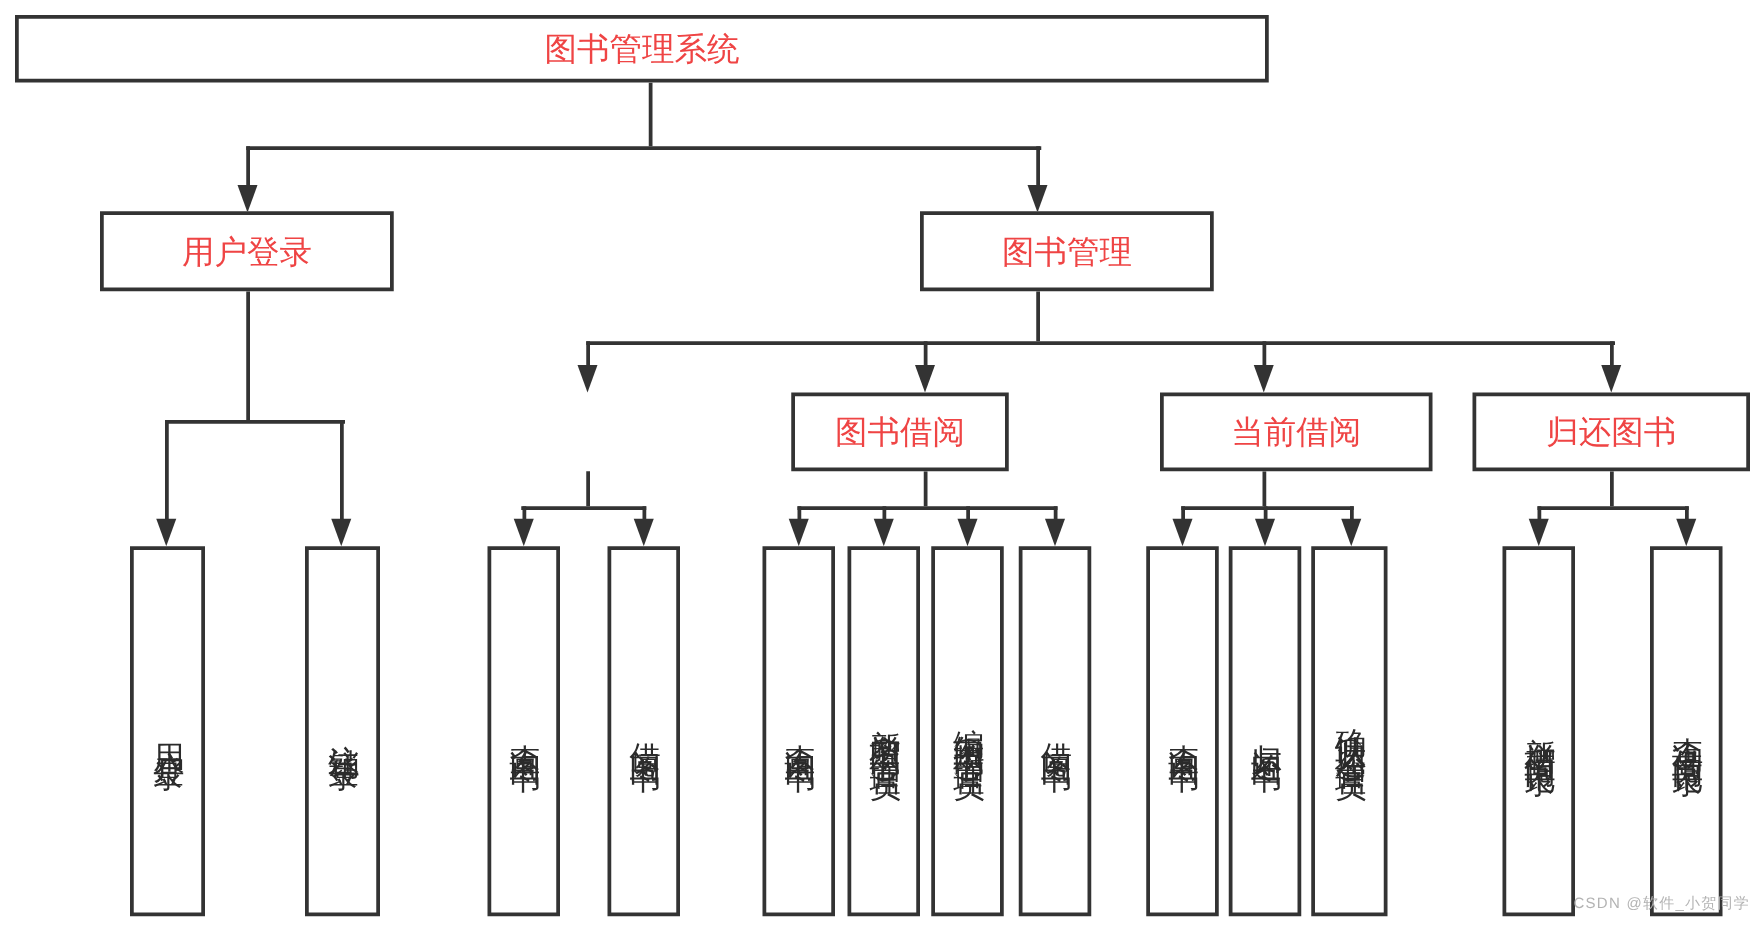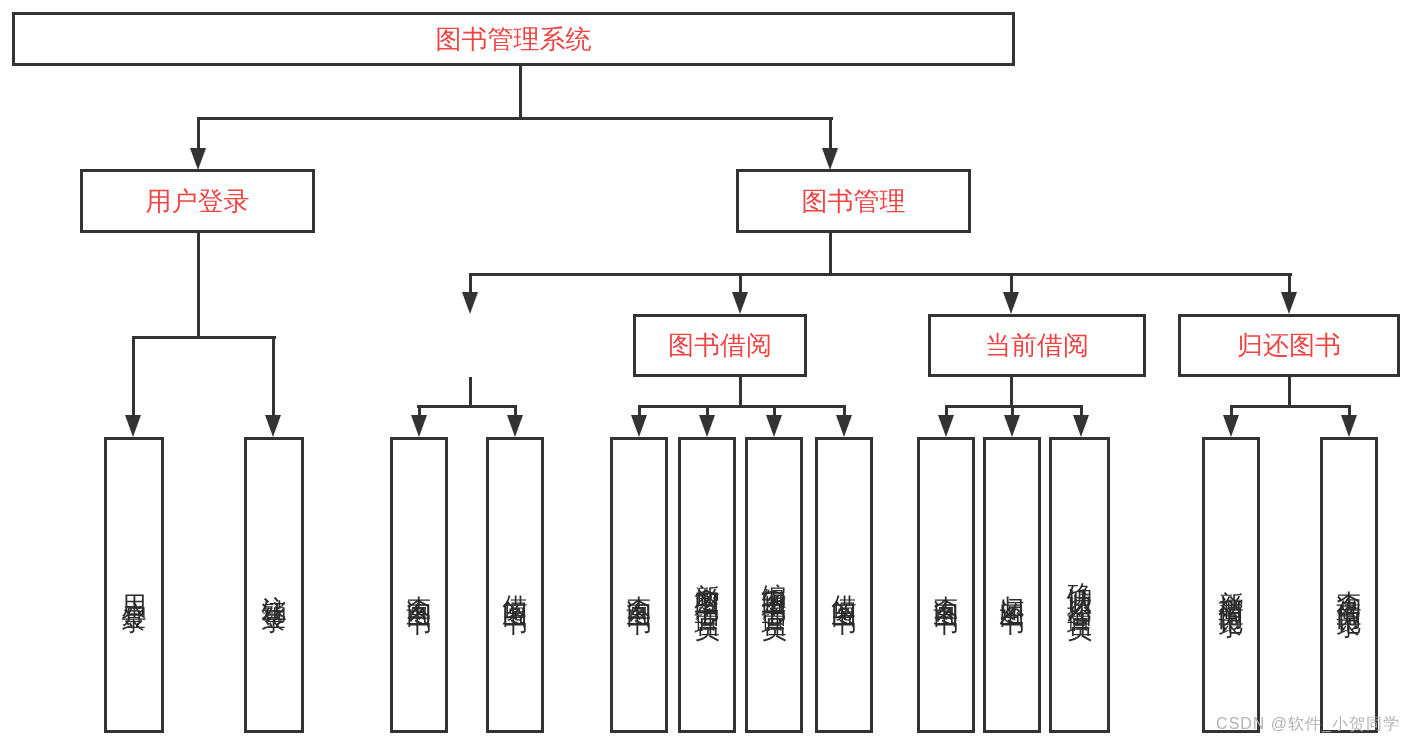--- a/index.html
+++ b/index.html
@@ -64,21 +64,21 @@
     height: 0;
     border-left: 8px solid transparent;
     border-right: 8px solid transparent;
     border-top: 22px solid #333333;
     z-index: 1;
   }
   .watermark {
     position: absolute;
     right: 5px;
     top: 714px;
-    font-size: 16px;
+    font-size: 12px;
     color: rgba(175, 175, 175, 0.95);
     letter-spacing: 1px;
     z-index: 5;
     white-space: nowrap;
   }
 </style>
 </head>
 <body>
 
 <div id="canvas">

